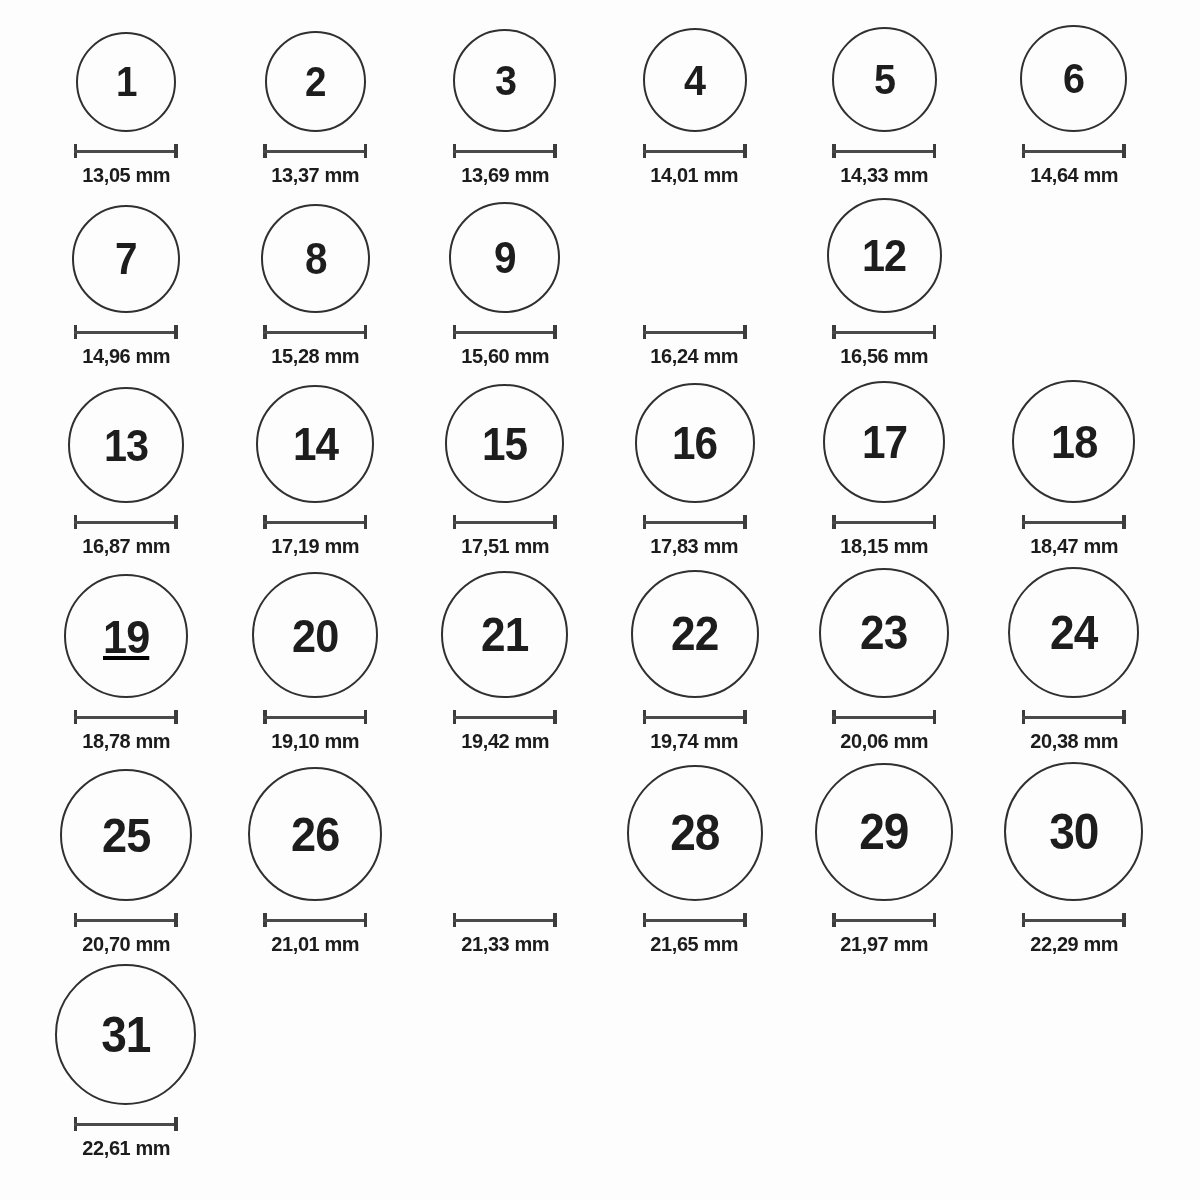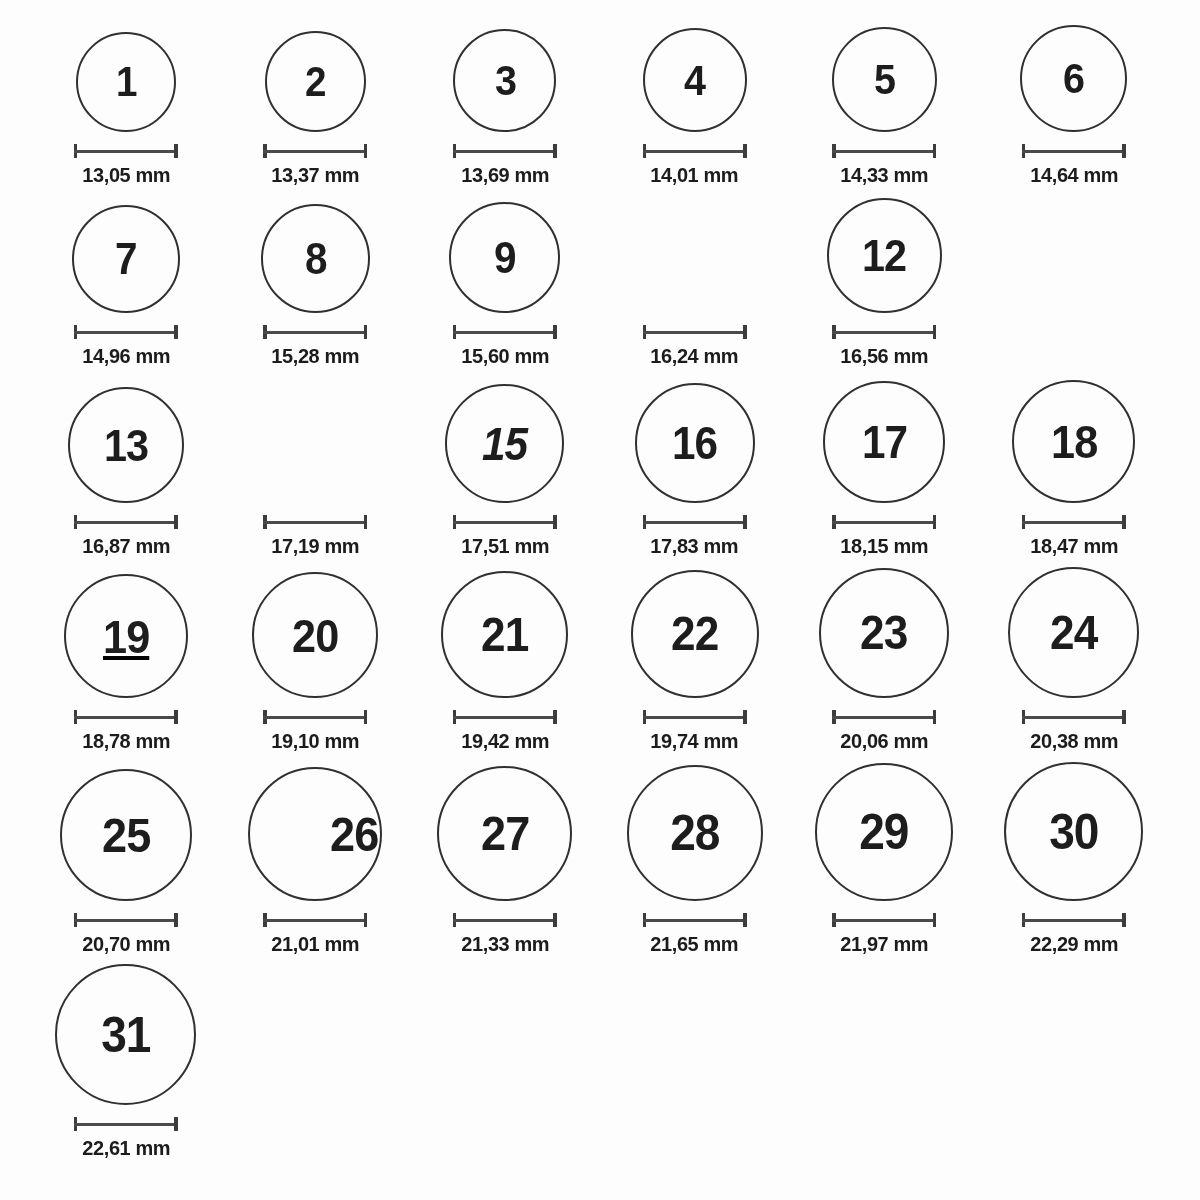--- a/index.html
+++ b/index.html
@@ -216,29 +216,32 @@
           <span class="num" style="font-size: 45px;">13</span>
         </div>
         <div class="measure">
           <span class="tick left"></span>
           <span class="bar"></span>
           <span class="tick right"></span>
         </div>
         <div class="label">16,87 mm</div>
       </div>
       <div class="cell">
+        <div class="circle" style="width: 118px; height: 118px;">
+          <span class="num" style="font-size: 46px;">14</span>
+        </div>
         <div class="measure">
           <span class="tick left"></span>
           <span class="bar"></span>
           <span class="tick right"></span>
         </div>
         <div class="label">17,19 mm</div>
       </div>
       <div class="cell">
-        <div class="circle" style="width: 119px; height: 119px; font-style: italic;">
+        <div class="circle" style="width: 119px; height: 119px;">
           <span class="num" style="font-size: 46px;">15</span>
         </div>
         <div class="measure">
           <span class="tick left"></span>
           <span class="bar"></span>
           <span class="tick right"></span>
         </div>
         <div class="label">17,51 mm</div>
       </div>
       <div class="cell">
@@ -349,34 +352,31 @@
           <span class="num" style="font-size: 49px;">25</span>
         </div>
         <div class="measure">
           <span class="tick left"></span>
           <span class="bar"></span>
           <span class="tick right"></span>
         </div>
         <div class="label">20,70 mm</div>
       </div>
       <div class="cell">
-        <div class="circle" style="width: 134px; height: 134px; justify-content: flex-end;">
+        <div class="circle" style="width: 134px; height: 134px;">
           <span class="num" style="font-size: 49px;">26</span>
         </div>
         <div class="measure">
           <span class="tick left"></span>
           <span class="bar"></span>
           <span class="tick right"></span>
         </div>
         <div class="label">21,01 mm</div>
       </div>
       <div class="cell">
-        <div class="circle" style="width: 135px; height: 135px;">
-          <span class="num" style="font-size: 49px;">27</span>
-        </div>
         <div class="measure">
           <span class="tick left"></span>
           <span class="bar"></span>
           <span class="tick right"></span>
         </div>
         <div class="label">21,33 mm</div>
       </div>
       <div class="cell">
         <div class="circle" style="width: 136px; height: 136px; text-align: right;">
           <span class="num" style="font-size: 50px;">28</span>

